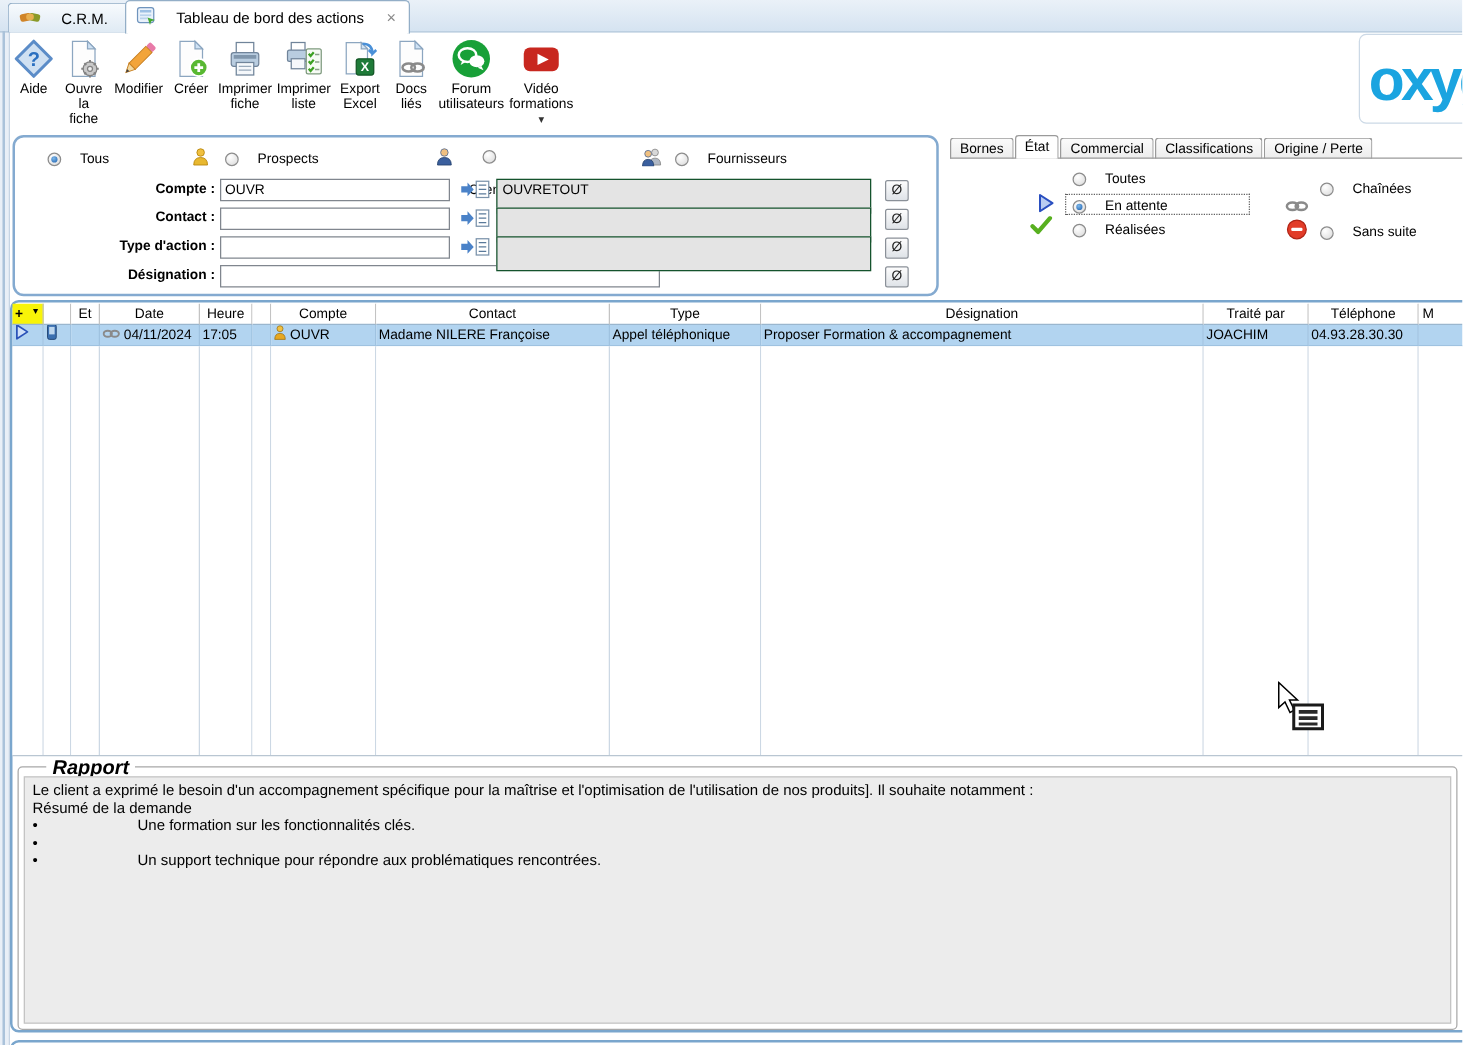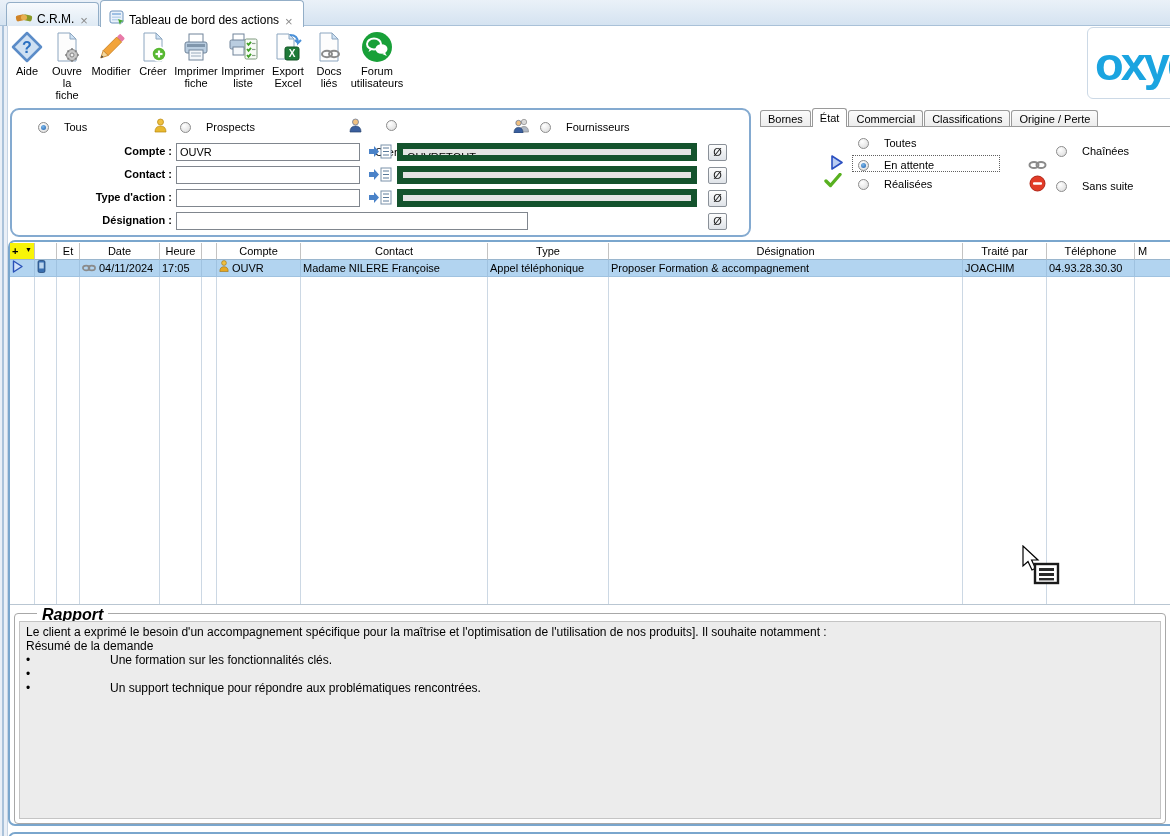--- a/index.html
+++ b/index.html
@@ -7,21 +7,21 @@
   body { font-family:"Liberation Sans","DejaVu Sans",sans-serif; font-size:11px; color:#000; }
   .screen { position:relative; width:1170px; height:836px; overflow:hidden; background:#fff; }
 
   
   .left-strip { position:absolute; left:0; top:0; width:8px; height:836px; background:#e9eff7; border-right:1px solid #c6d4e4; }
   .left-strip .inner-line { position:absolute; left:2px; top:0; width:2px; height:836px; background:#aac2da; }
 
   
   .tabbar { position:absolute; left:0; top:0; width:1170px; height:26px;
             background:linear-gradient(#eaf1f8,#d5e3f1); border-bottom:1px solid #a9c1d8; }
-  .wtab { position:absolute; top:2px; height:24px; display:flex; align-items:flex-end; gap:4px;
+  .wtab { position:absolute; top:2px; height:24px; display:flex; align-items:center; gap:16px;
           padding:0 8px; border:1px solid #93aec7; border-bottom:none; border-radius:4px 4px 0 0;
           background:linear-gradient(#f7fafd,#dfeaf4); }
   .wtab.active { top:0; height:27px; background:#fff; }
   .wtab .tlabel { font-size:12px; }
   .wtab .tclose { color:#8a8a8a; font-size:13px; line-height:10px; padding:0 2px; cursor:default; }
 
   
   .toolbar { position:absolute; left:8px; top:27px; height:78px; display:flex; align-items:flex-start; }
   .tbitem { display:flex; flex-direction:column; align-items:center; padding:3px 3px; }
   .tbicon { width:34px; height:34px; display:flex; align-items:center; justify-content:center; }
@@ -39,21 +39,21 @@
                   border:2px solid #84aad0; border-radius:9px; background:#fff; }
   .radio { width:11px; height:11px; border-radius:50%; border:1px solid #8c8c8c; flex:0 0 auto;
            background:radial-gradient(circle at 35% 30%,#ffffff,#d9d9d9); position:relative; display:inline-block; }
   .radio.on::after { content:""; position:absolute; left:2px; top:2px; width:5px; height:5px; border-radius:50%;
                      background:radial-gradient(circle at 40% 35%,#7db8ea,#1c5fae); }
   .rgroup { position:absolute; display:flex; align-items:center; gap:15px; height:14px; }
   .rlabel { font-size:11px; }
   .frow-label { position:absolute; width:152px; text-align:right; font-weight:bold; font-size:11px; line-height:17px; }
   .ftext { position:absolute; height:18px; border:1px solid #80868e; background:#fff; font-family:inherit;
            font-size:11px; padding:0 3px; }
-  .fgray { position:absolute; height:18px; border:6px solid #14532d; background:#e4e4e4; font-size:11px;
+  .fgray { position:absolute; height:28px; border:1px solid #14532d; background:#e4e4e4; font-size:11px;
            line-height:16px; padding:0 4px; overflow:hidden; white-space:nowrap; }
   .clear-btn { position:absolute; width:19px; height:17px; border:1px solid #8a9098; border-radius:2px;
                background:linear-gradient(#fdfdfd,#dfe3e8); font-size:11px; text-align:center; line-height:15px; color:#222; }
   .lookup { position:absolute; width:24px; height:15px; }
 
   
   .state-tabs { position:absolute; left:760px; top:109px; height:18px; display:flex; align-items:flex-end; }
   .stab { height:17px; padding:0 7px; border:1px solid #9a9a9a; border-bottom:none; border-radius:3px 3px 0 0;
           background:linear-gradient(#fbfbfb,#ececec); font-size:11px; line-height:16px; margin-right:1px; position:relative; }
   .stab.active { height:19px; background:#fff; z-index:3; line-height:18px; }
@@ -264,20 +264,31 @@
           <ellipse cx="14" cy="14" rx="7" ry="5.5" fill="none" stroke="#fff" stroke-width="2"></ellipse>
           <path d="M10 18 l-1.5 4 4 -2.4" fill="#fff"></path>
           <ellipse cx="21.5" cy="19" rx="6" ry="4.8" fill="#fff"></ellipse>
           <path d="M25 22.5 l1.8 3.6 -4.6 -2" fill="#fff"></path>
         </svg>
       </span>
       <span class="tblabel">Forum
 utilisateurs</span>
     </div>
 
+    <div class="tbitem" style="width:54px">
+      <span class="tbicon">
+        <svg width="34" height="34" viewBox="0 0 34 34">
+          <rect x="3" y="8" width="28" height="19" rx="5" fill="#c8271f"></rect>
+          <polygon points="14,13 23,17.5 14,22" fill="#fff"></polygon>
+        </svg>
+      </span>
+      <span class="tblabel">Vidéo
+formations</span>
+      <span class="tbcaret">▾</span>
+    </div>
   </div>
 
   <div class="logo-box">
     <div class="logo-text">oxyg</div>
   </div>
 
   <div class="filter-panel">
 
     <div class="rgroup" style="left:26px; top:10px;">
       <span class="radio on"></span>

